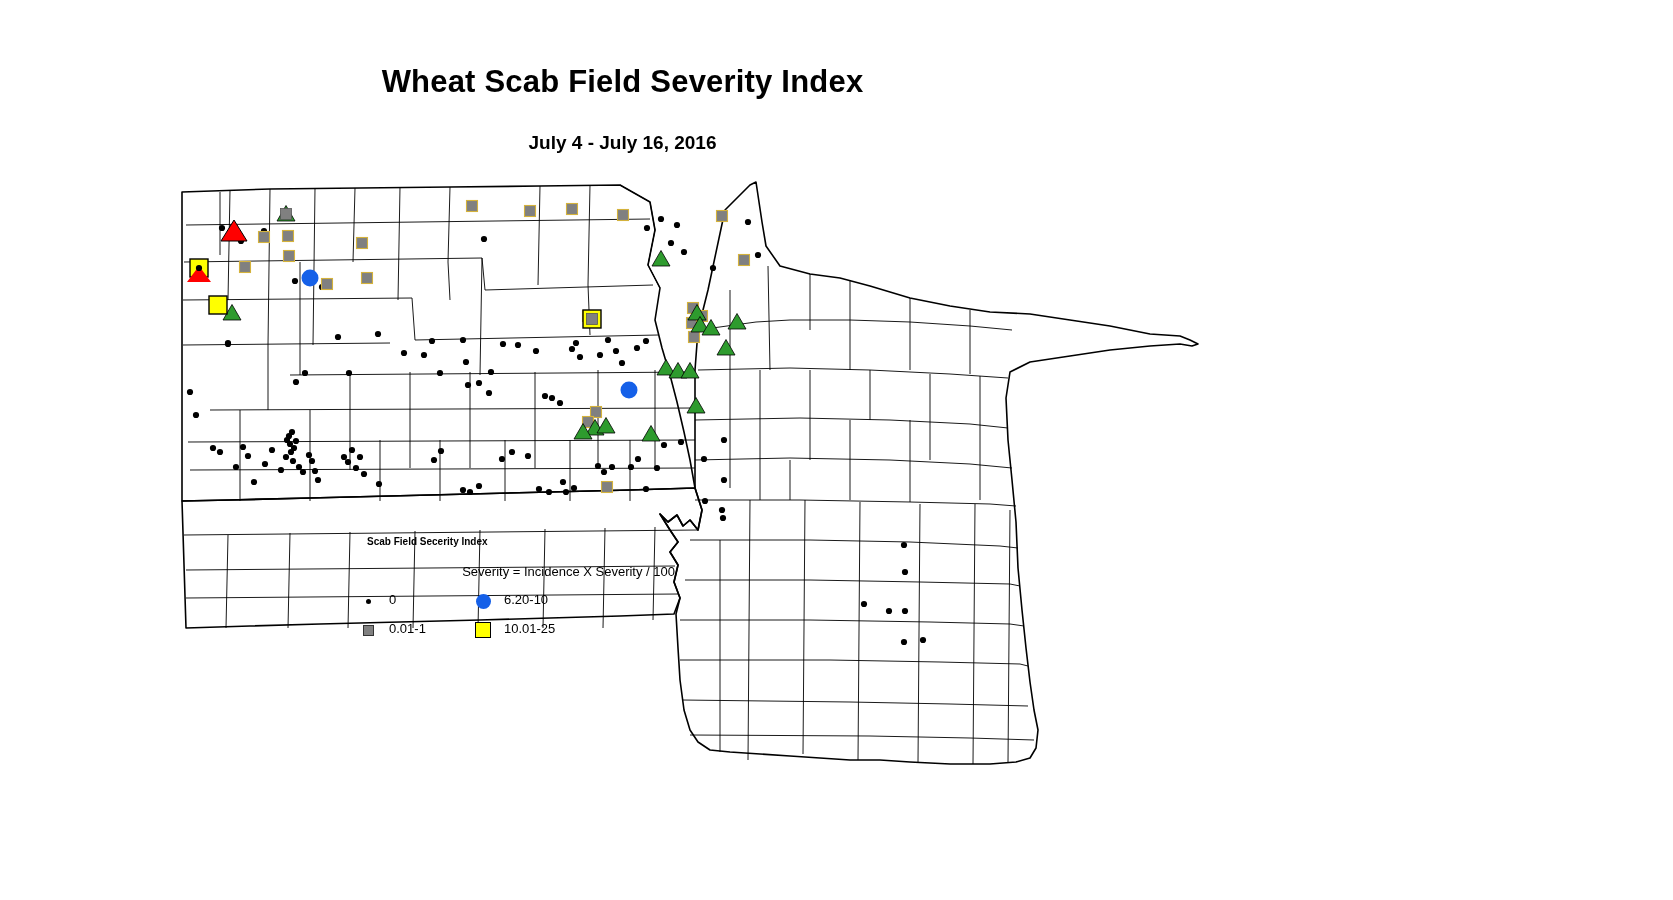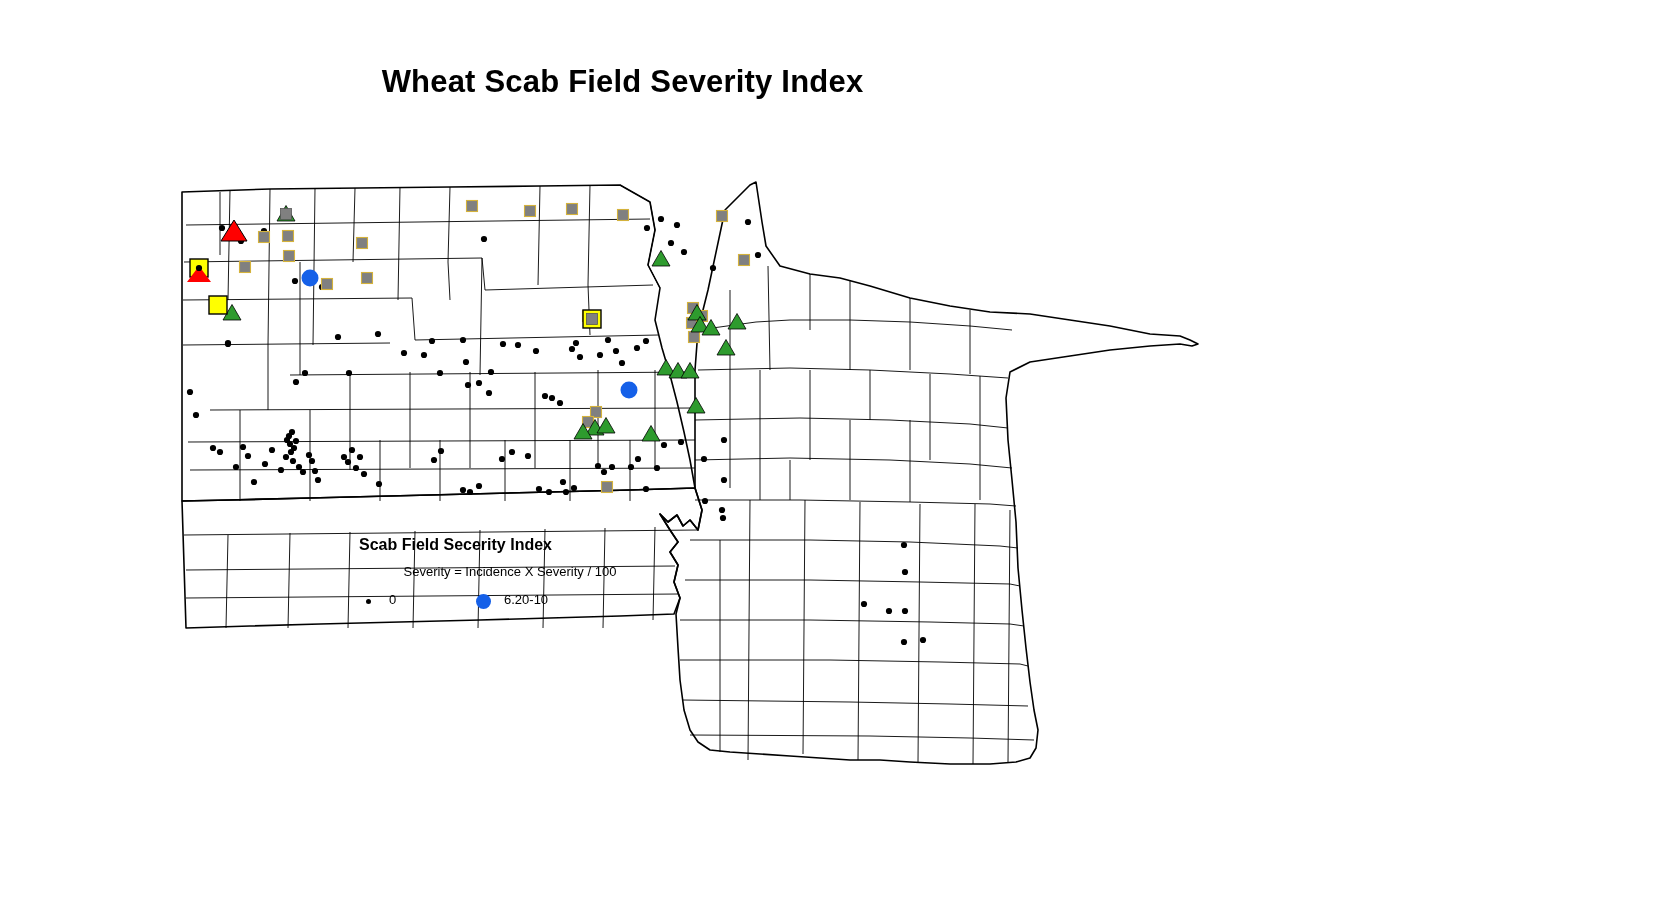--- a/index.html
+++ b/index.html
@@ -23,27 +23,27 @@
     text-align:center;
     font-size:19px;font-weight:bold;color:#000;
   }
 
   .mapwrap{position:absolute;left:150px;top:170px;width:1080px;height:620px;}
   .mapwrap svg{display:block;}
 
   
   .legend{position:absolute;left:345px;top:530px;width:320px;height:155px;}
   .legend-title{
-    position:absolute;left:0;top:6px;width:320px;
-    font-size:16px;font-weight:bold;color:#000;text-align:left;
+    position:absolute;left:8px;top:6px;width:320px;
+    font-size:10px;font-weight:bold;color:#000;text-align:left;
     padding-left:14px;box-sizing:border-box;
   }
   .legend-formula{
     position:absolute;left:0;top:34px;width:330px;
-    font-size:13px;color:#000;text-align:center;
+    font-size:13px;color:#000;text-align:right;
     padding-left:0px;box-sizing:border-box;
   }
   .legend-grid{position:absolute;left:0;top:58px;width:320px;}
   .leg-row{position:relative;height:29px;}
   .leg-cell{position:absolute;top:0;height:29px;}
   .leg-cell.c1{left:10px;}
   .leg-cell.c2{left:125px;}
   .leg-sym{
     position:absolute;left:0;top:0;width:26px;height:26px;
     display:flex;align-items:center;justify-content:center;
@@ -66,20 +66,21 @@
     width:0;height:0;border-left:11px solid transparent;border-right:11px solid transparent;
     border-bottom:18px solid #ff0000;
   }
 </style>
 </head>
 <body>
 
 <div class="stage">
 
   <div class="title">Wheat Scab Field Severity Index</div>
+  <div class="subtitle">July 4 - July 16, 2016</div>
 
   <div class="mapwrap">
     <svg width="1080" height="620" viewBox="0 0 1080 620">
 
       <g fill="none" stroke="#000000" stroke-width="1.6" stroke-linejoin="round">
 
         <path d="M32 22 L120 19 L210 18 L300 17 L390 16 L470 15 L500 32 L505 60 L498 95
                  L510 118 L505 150 L512 178 L520 205 L527 232 L534 262 L540 290 L545 318
                  L480 320 L400 322 L320 324 L240 326 L160 328 L80 330 L32 331 Z"></path>
 
@@ -366,18 +367,32 @@
           <span class="leg-lbl">0</span>
         </div>
         <div class="leg-cell c2">
           <span class="leg-sym">
               <i class="sym-circle-blue"></i>
             </span>
           <span class="leg-lbl">6.20-10</span>
         </div>
       </div>
 
+      <div class="leg-row">
+        <div class="leg-cell c1">
+          <span class="leg-sym">
+              <i class="sym-square"></i>
+            </span>
+          <span class="leg-lbl">0.01-1</span>
+        </div>
+        <div class="leg-cell c2">
+          <span class="leg-sym">
+              <i class="sym-square-yellow"></i>
+            </span>
+          <span class="leg-lbl">10.01-25</span>
+        </div>
+      </div>
 
 
     </div>
   </div>
 
 </div>
 
 </body></html>

